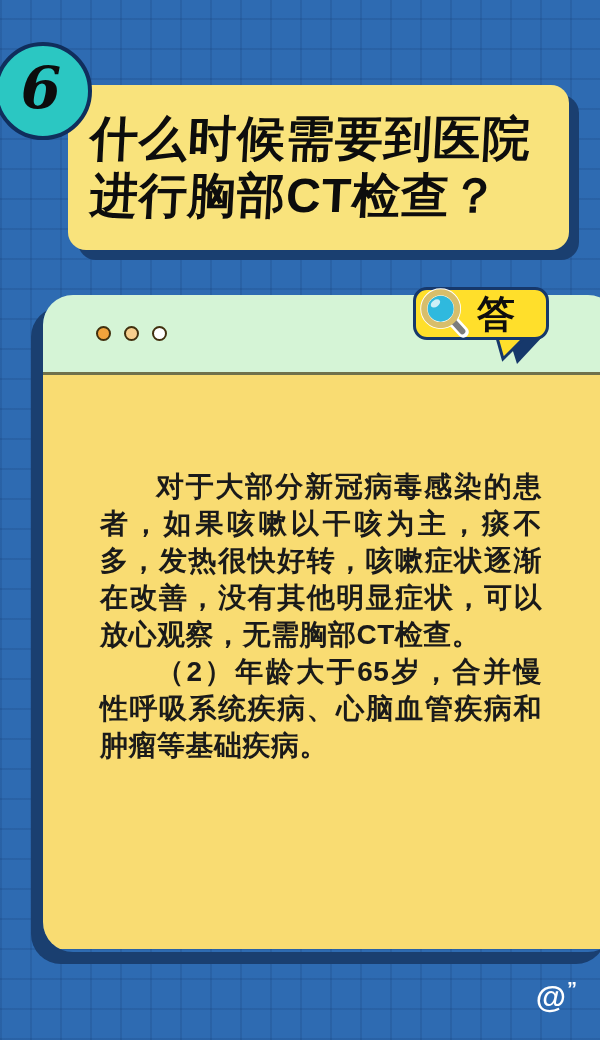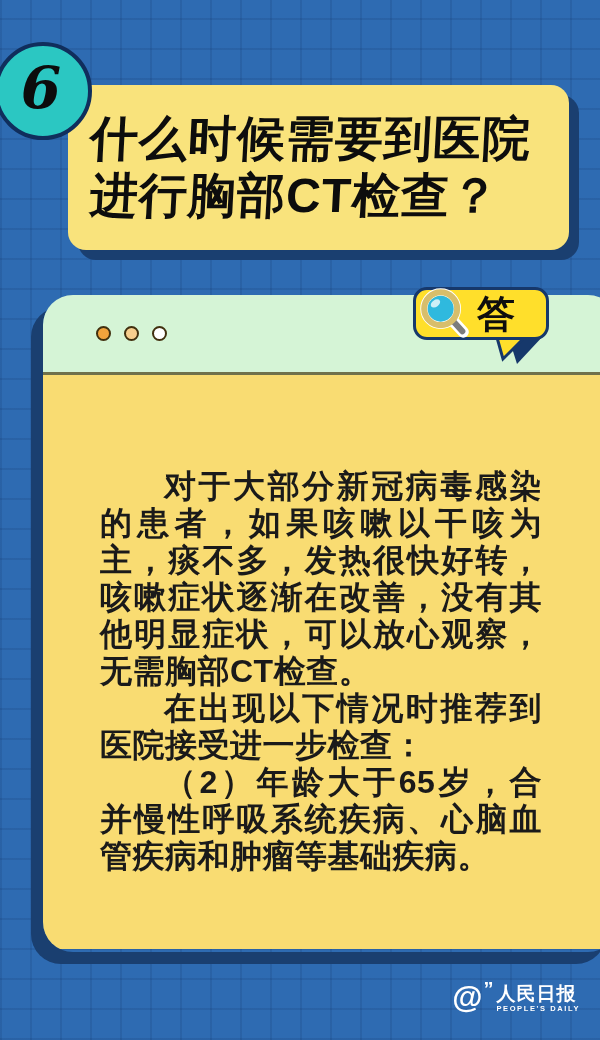--- a/index.html
+++ b/index.html
@@ -40,21 +40,21 @@
     height:80px;background:#D5F4D6;border-bottom:3px solid #70714B;box-sizing:border-box;
     display:flex;align-items:center;padding-left:53px;gap:13px;
   }
   .dot{width:15px;height:15px;border-radius:50%;border:2px solid #41300F;box-sizing:border-box;}
   .dot1{background:#F2A33C}.dot2{background:#F7CE8E}.dot3{background:#FFFFFF}
   .card-body{
     height:574px;background:#F9DC72;box-sizing:border-box;
     padding:93px 76px 0 57px;
   }
   .card-body p{
-    margin:0;text-indent:2em;font-size:32px;line-height:37px;
+    margin:0;text-indent:2em;font-size:28px;line-height:37px;
     font-weight:600;color:#1A1A1A;text-align:justify;letter-spacing:0.5px;
   }
   
   .badge{
     position:absolute;left:413px;top:287px;width:136px;height:53px;box-sizing:border-box;
     background:#FFDF2B;border:3px solid #16386B;border-radius:14px;z-index:4;
     display:flex;align-items:center;
   }
   .badge .mag{margin-left:3px;margin-top:-2px;flex:0 0 auto;}
   .badge .label{font-size:38px;font-weight:900;color:#0e0e0e;margin-left:6px;line-height:1;}
@@ -85,21 +85,20 @@
   </div>
 
   <div class="card">
     <div class="card-header">
       <span class="dot dot1"></span>
       <span class="dot dot2"></span>
       <span class="dot dot3"></span>
     </div>
     <div class="card-body">
       <p>对于大部分新冠病毒感染的患者，如果咳嗽以干咳为主，痰不多，发热很快好转，咳嗽症状逐渐在改善，没有其他明显症状，可以放心观察，无需胸部CT检查。</p>
-      <p>在出现以下情况时推荐到医院接受进一步检查：</p>
       <p>（2）年龄大于65岁，合并慢性呼吸系统疾病、心脑血管疾病和肿瘤等基础疾病。</p>
     </div>
   </div>
 
   <div class="badge">
     <svg class="mag" width="52" height="52" viewBox="0 0 60 60">
       <circle cx="25" cy="25" r="19" fill="none" stroke="#FFFFFF" stroke-width="9"></circle>
       <line x1="40" y1="40" x2="51" y2="52" stroke="#FFFFFF" stroke-width="13" stroke-linecap="round"></line>
       <line x1="40" y1="40" x2="50" y2="51" stroke="#7C7C7C" stroke-width="7" stroke-linecap="round"></line>
       <circle cx="25" cy="25" r="19" fill="none" stroke="#D8BE6B" stroke-width="7"></circle>
@@ -109,19 +108,15 @@
     <span class="label">答</span>
   </div>
   <svg class="badge-tail" width="58" height="32" viewBox="0 0 58 32">
     <polygon points="18,1 54,1 27,30" fill="#16386B"></polygon>
     <polygon points="6,0 38,0 13,25" fill="#FFDF2B" stroke="#16386B" stroke-width="3"></polygon>
   </svg>
 
   <div class="logo">
     <span class="logo-at">@</span>
     <span class="logo-q">”</span>
-    <span class="logo-txt">
-      <span class="logo-cn">人民日报</span>
-      <span class="logo-en">PEOPLE'S DAILY</span>
-    </span>
   </div>
 
 </div>
 
 </body></html>

